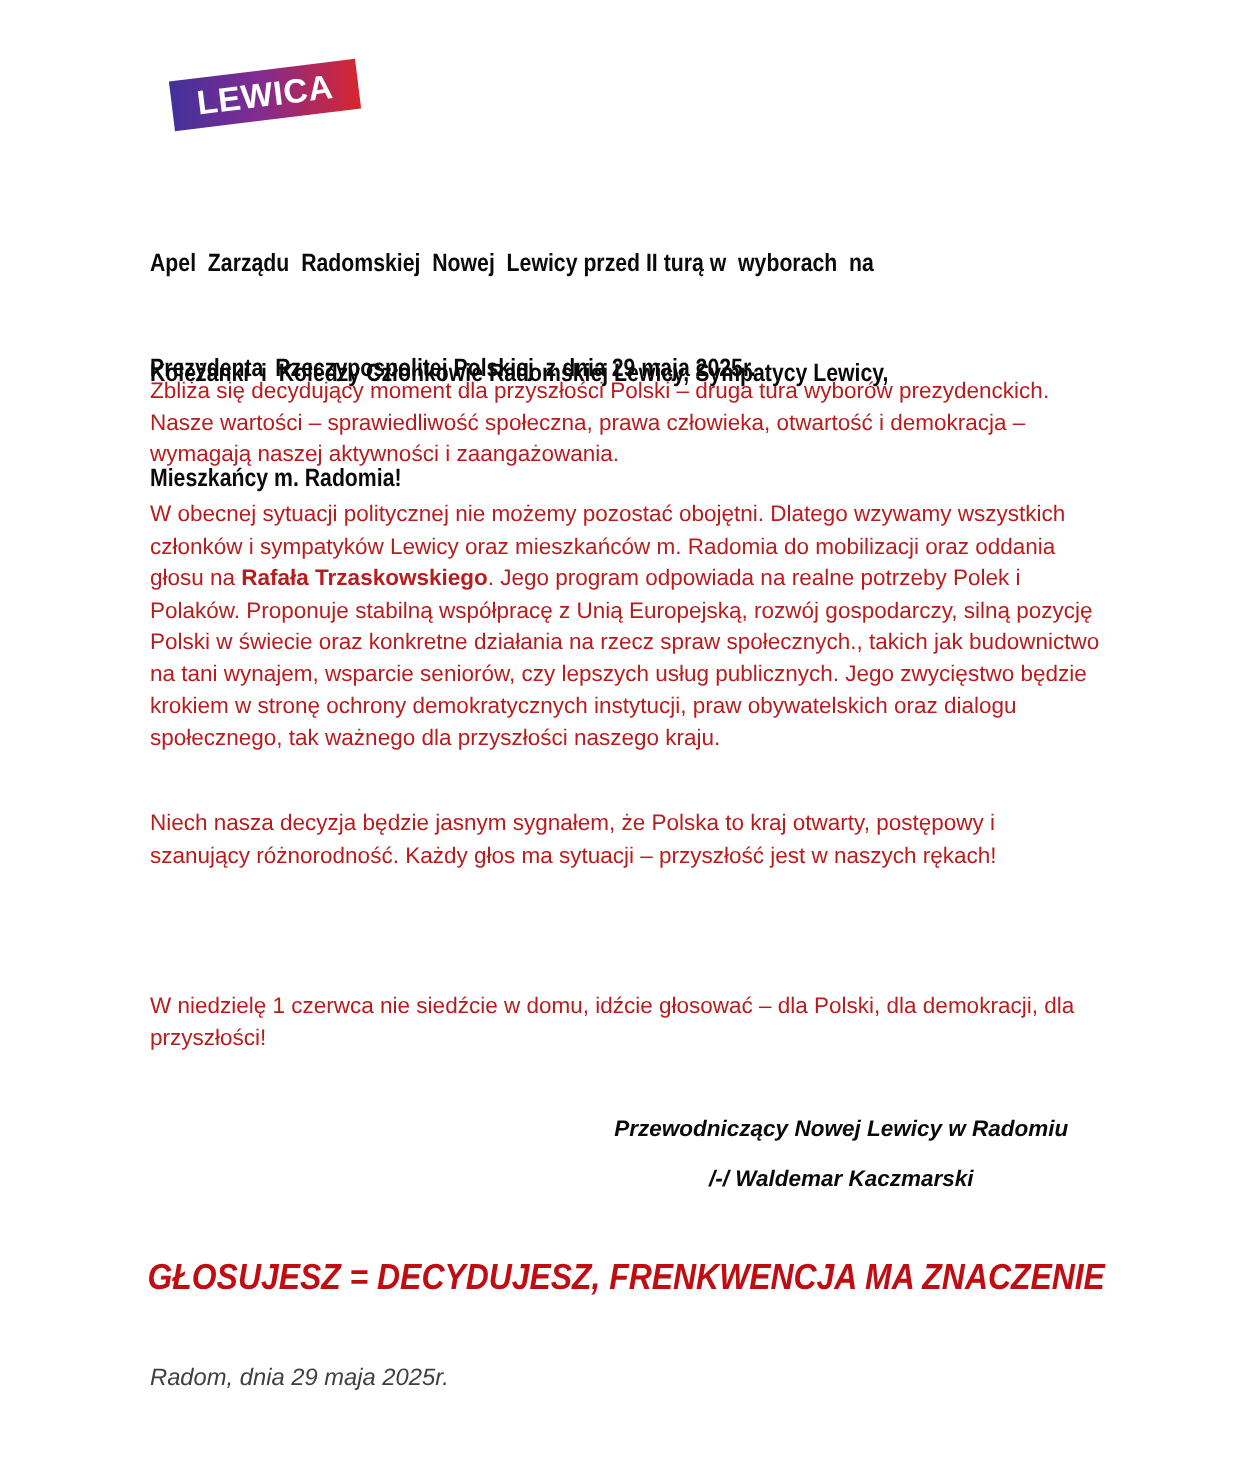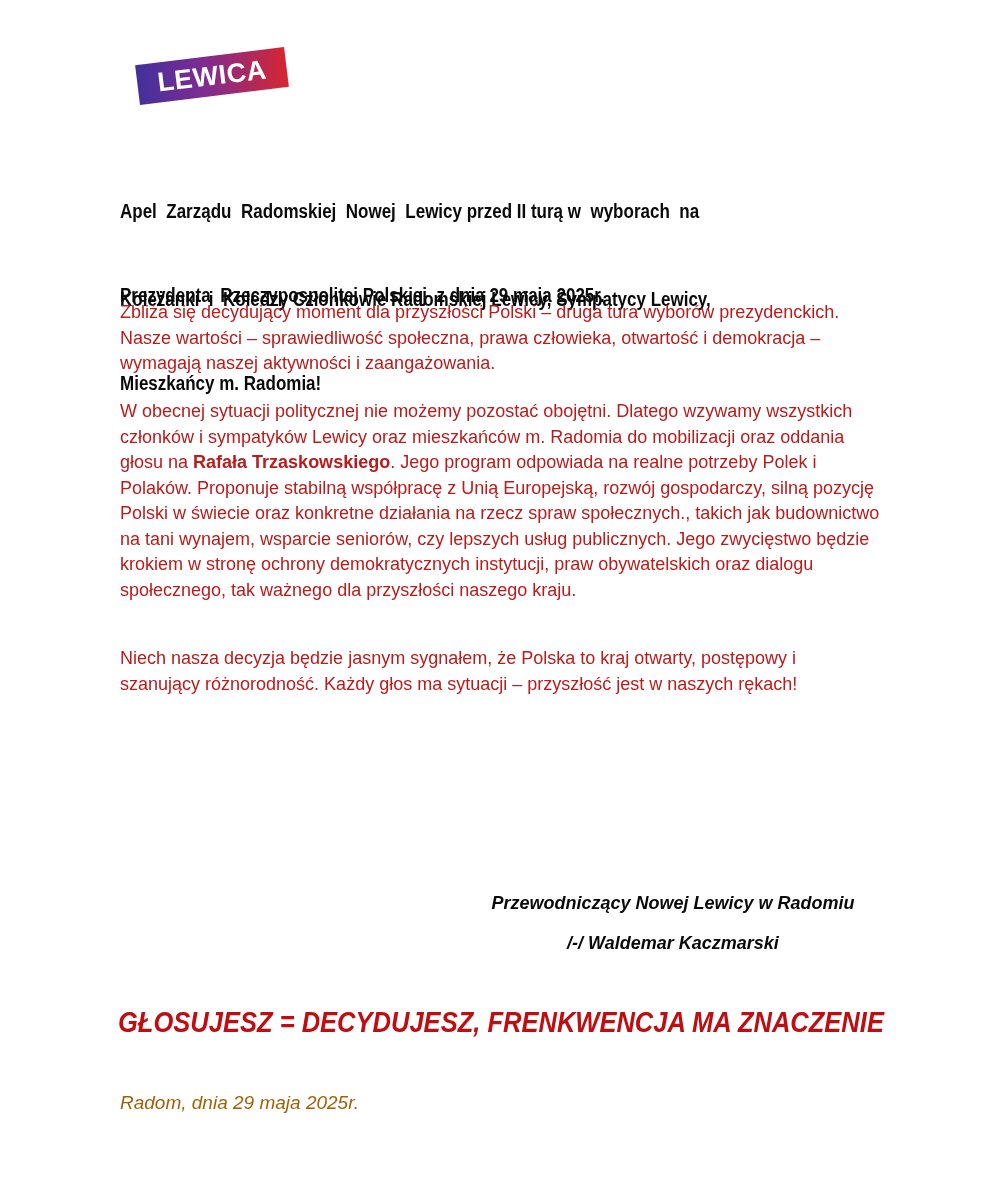--- a/index.html
+++ b/index.html
@@ -102,21 +102,21 @@
     white-space: nowrap;
   }
 
   
   .dateline {
     position: absolute;
     left: 120px;
     top: 1092px;
     font-style: italic;
     font-size: 19px;
-    color: #a16207;
+    color: #404040;
   }
 </style>
 </head>
 <body>
 
 <div class="page">
 
   <div class="logo" style="background: linear-gradient(97deg, rgb(65, 49, 155) 0%, rgb(126, 44, 146) 45%, rgb(216, 38, 46) 100%);">
     <span class="logo-text" style="color: rgb(255, 255, 255);">LEWICA</span>
   </div>
@@ -131,20 +131,21 @@
     <div>Mieszkańcy m. Radomia!</div>
   </div>
 
   <div class="para p1">Zbliża się decydujący moment dla przyszłości Polski – druga tura wyborów prezydenckich. Nasze wartości – sprawiedliwość społeczna, prawa człowieka, otwartość i demokracja – wymagają naszej aktywności i zaangażowania.</div>
 
   <div class="para p2"><span>W obecnej sytuacji politycznej nie możemy pozostać obojętni. Dlatego wzywamy wszystkich członków i sympatyków Lewicy oraz mieszkańców m. Radomia do mobilizacji oraz oddania głosu na </span><b>Rafała Trzaskowskiego</b><span>. Jego program odpowiada na realne potrzeby Polek i Polaków. Proponuje stabilną współpracę z Unią Europejską, rozwój gospodarczy, silną pozycję Polski w świecie oraz konkretne działania na rzecz spraw społecznych., takich jak budownictwo na tani wynajem, wsparcie seniorów, czy lepszych usług publicznych. Jego zwycięstwo będzie krokiem w stronę ochrony demokratycznych instytucji, praw obywatelskich oraz dialogu społecznego, tak ważnego dla przyszłości naszego kraju.</span></div>
 
   <div class="para p3">Niech nasza decyzja będzie jasnym sygnałem, że Polska to kraj otwarty, postępowy i szanujący różnorodność. Każdy głos ma sytuacji – przyszłość jest w naszych rękach!</div>
 
 
+  <div class="para p5">W niedzielę 1 czerwca nie siedźcie w domu, idźcie głosować – dla Polski, dla demokracji, dla przyszłości!</div>
 
   <div class="signature">
     <div class="sig-role">Przewodniczący Nowej Lewicy w Radomiu</div>
     <div class="sig-name">/-/ Waldemar Kaczmarski</div>
   </div>
 
   <div class="slogan" style="color: rgb(192, 13, 18);">GŁOSUJESZ = DECYDUJESZ, FRENKWENCJA MA ZNACZENIE</div>
 
   <div class="dateline">Radom, dnia 29 maja 2025r.</div>
 

